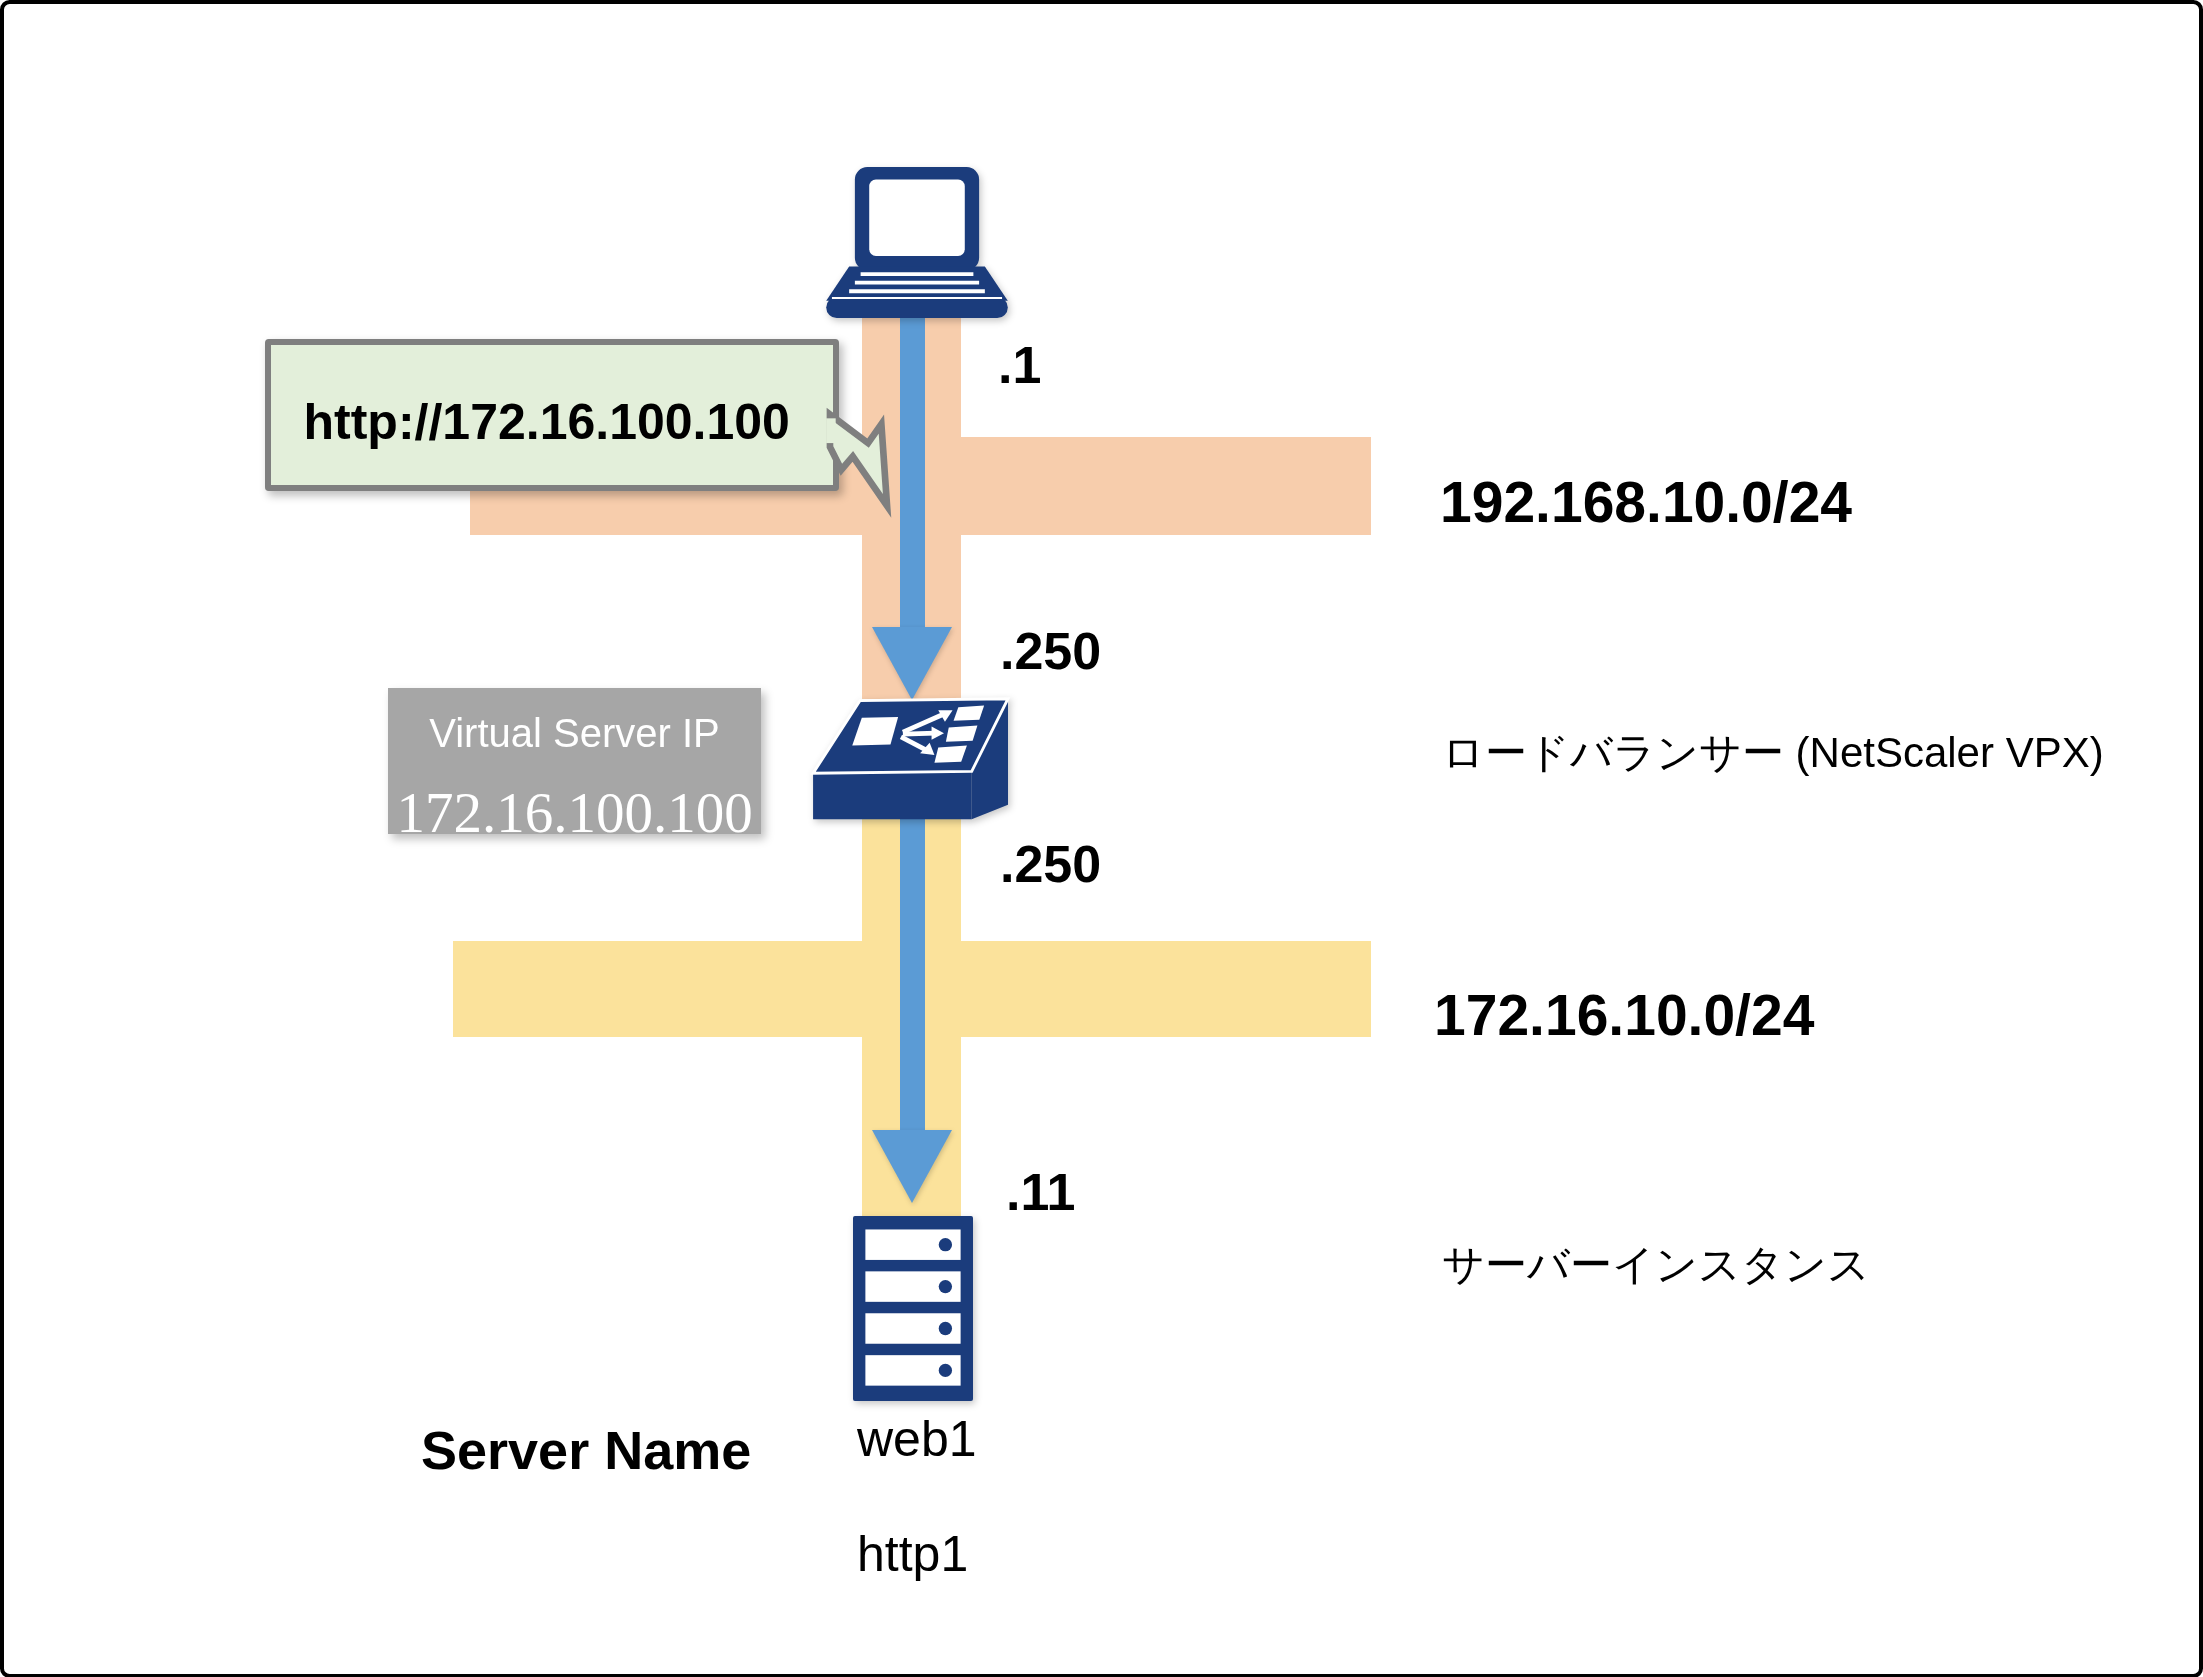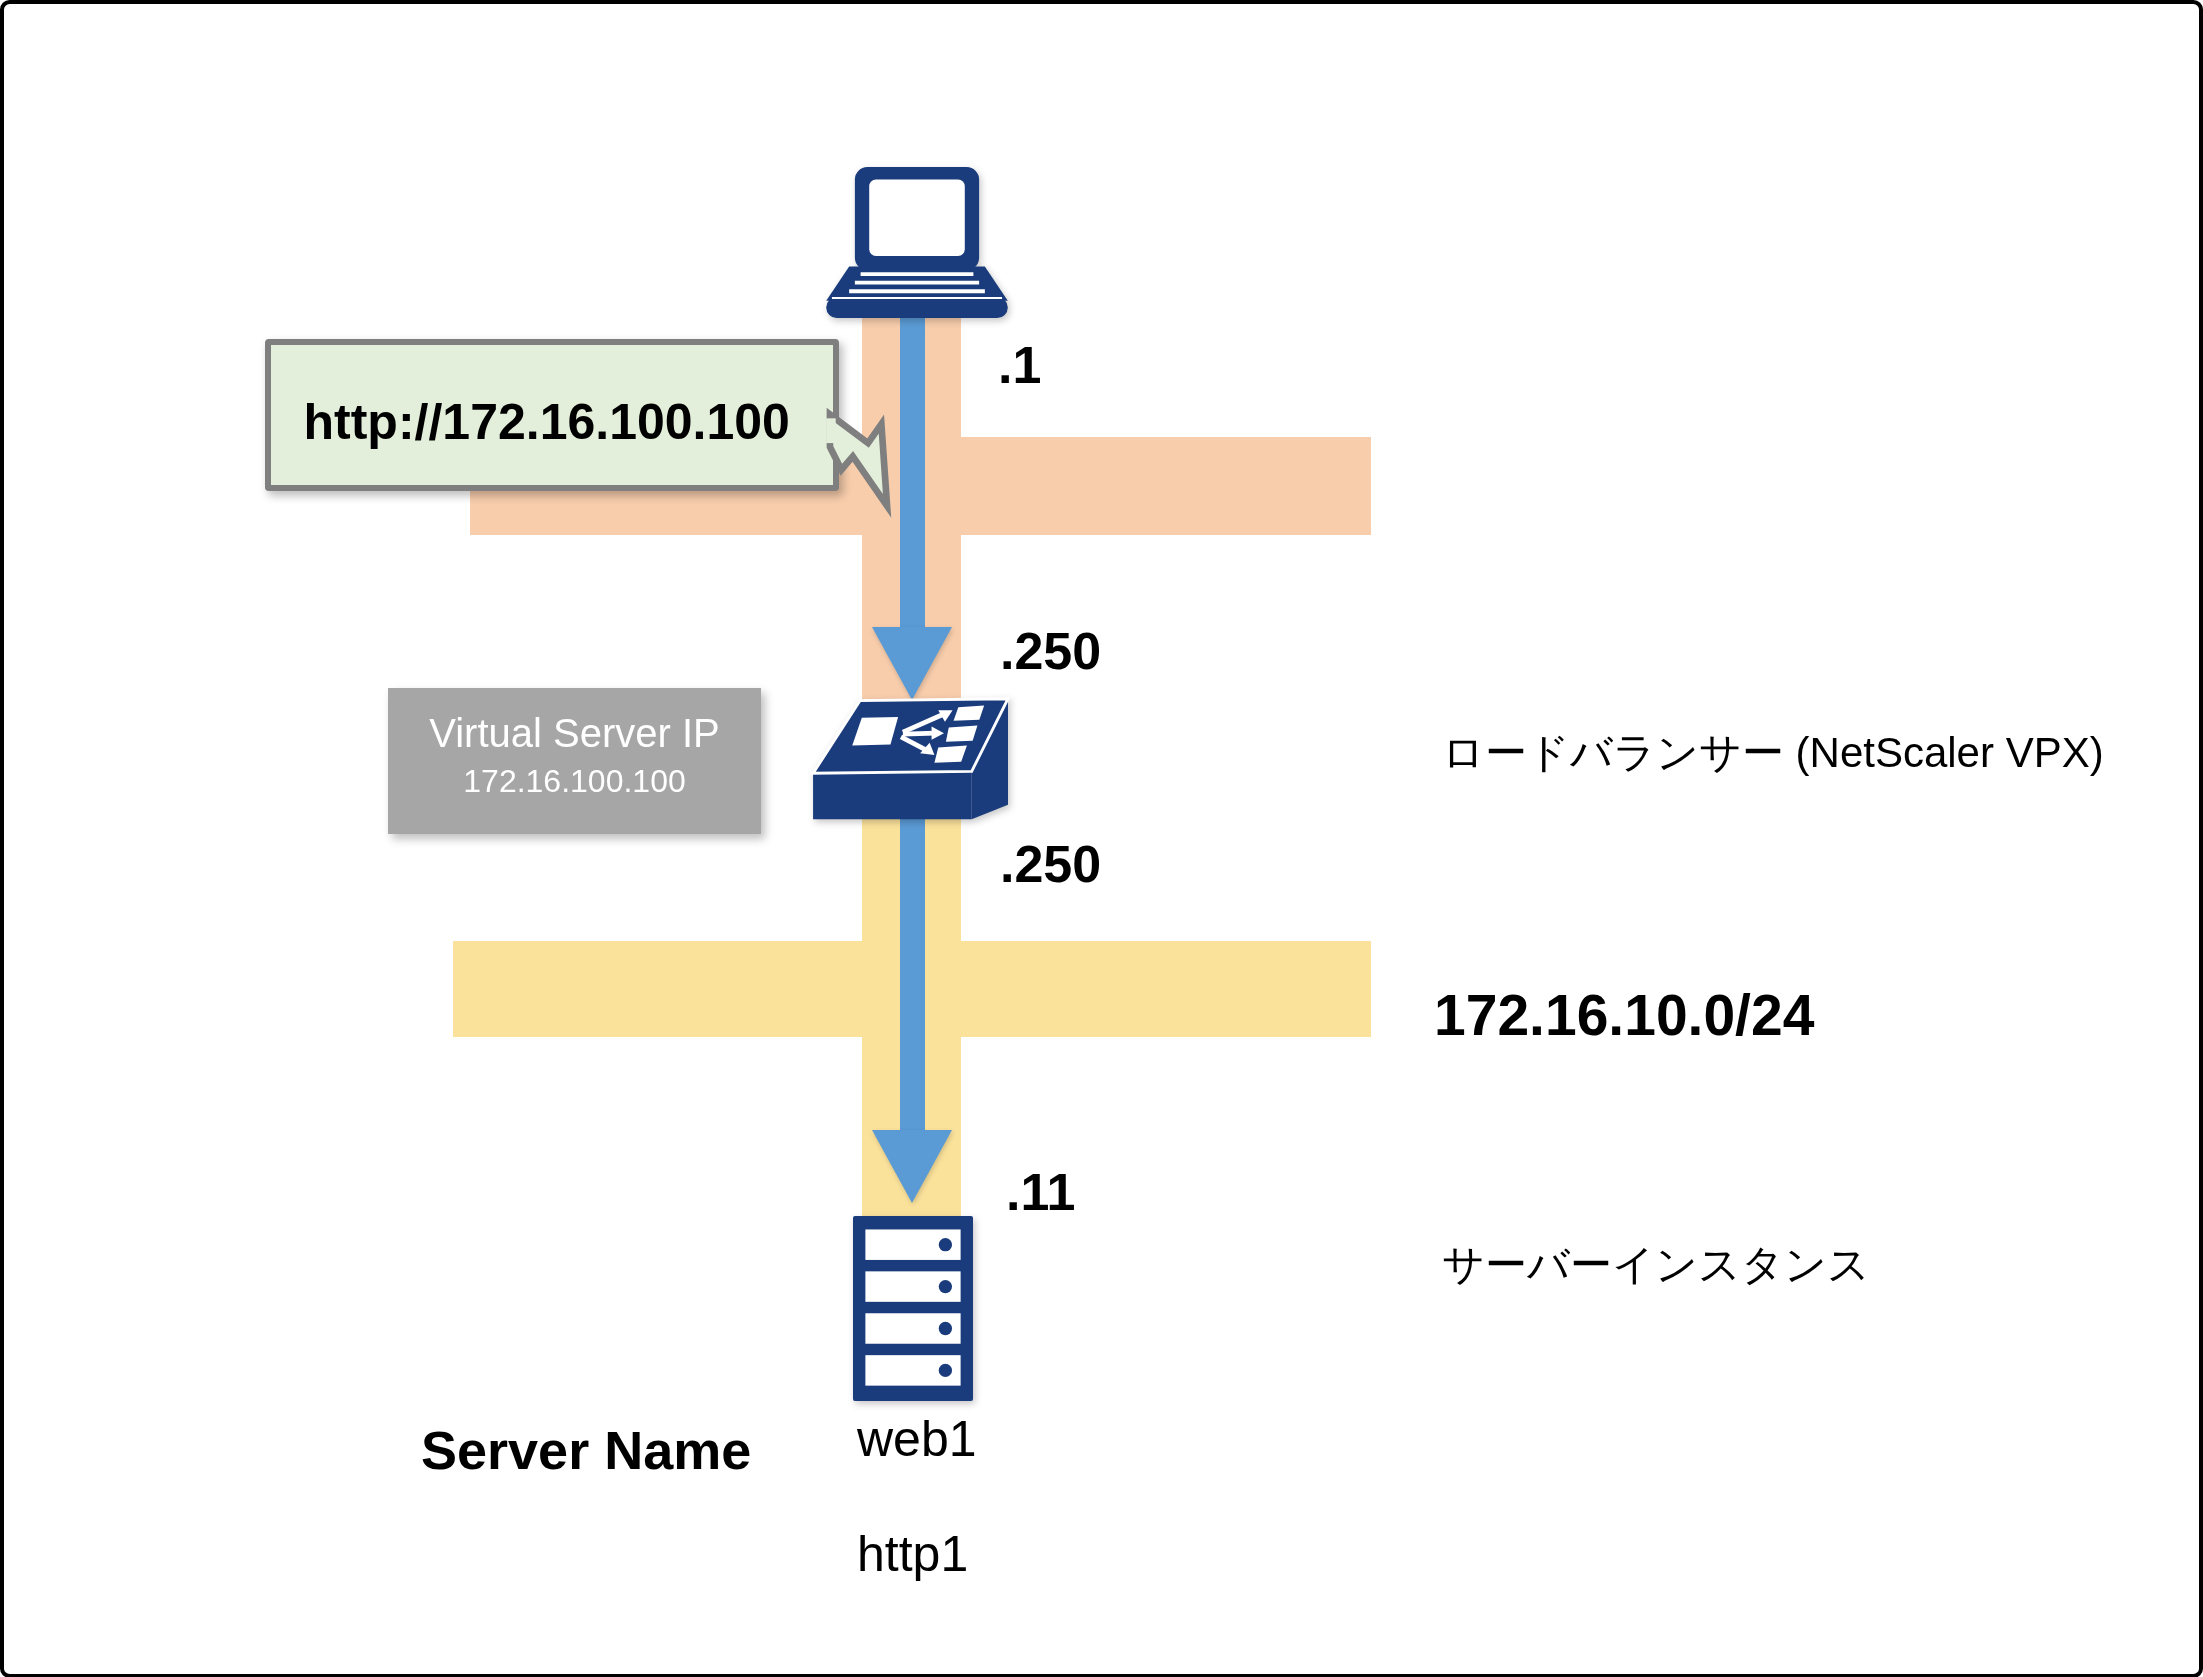--- a/index.html
+++ b/index.html
@@ -27,21 +27,21 @@
     margin-top:12px;
   }
   .bubble-text{font-size:50px;font-weight:bold;color:#000;white-space:nowrap;}
   .bubble-tail{position:absolute;left:822px;top:401px;z-index:2;overflow:visible;}
   .vip-box{
     position:absolute;left:384px;top:684px;width:373px;height:146px;z-index:2;
     background:#a6a6a6;color:#ffffff;text-align:center;
     box-shadow:3.8px 4.8px 8.6px rgba(0,0,0,.25);
   }
   .vip-line1{font-size:40px;line-height:1;margin-top:25px;}
-  .vip-line2{font-size:32px;line-height:1;margin-top:12px;}
+  .vip-line2{font-size:57px;line-height:1;margin-top:31px;font-family:Liberation Serif, serif;}
   .iplabel{position:absolute;z-index:5;font-weight:bold;color:#000;font-size:52px;line-height:1;white-space:nowrap;}
   .netlabel{position:absolute;z-index:5;font-weight:bold;color:#000;font-size:57px;line-height:1;white-space:nowrap;}
   .jplabel{position:absolute;z-index:5;color:#000;font-size:42px;line-height:1;white-space:nowrap;}
   .detail-key{position:absolute;z-index:5;color:#000;font-size:54px;font-weight:bold;line-height:1;white-space:nowrap;margin-top:12px;}
   .detail-value{position:absolute;z-index:5;color:#000;font-size:50px;line-height:1;white-space:nowrap;}
 </style>
 </head>
 <body>
 
 <div class="stage">
@@ -106,20 +106,21 @@
   <div class="vip-box">
     <div class="vip-line1">Virtual Server IP</div>
     <div class="vip-line2">172.16.100.100</div>
   </div>
 
   <div class="iplabel" style="left:994px;top:335px;">.1</div>
   <div class="iplabel" style="left:996px;top:621px;">.250</div>
   <div class="iplabel" style="left:996px;top:834px;">.250</div>
   <div class="iplabel" style="left:1002px;top:1162px;">.11</div>
 
+  <div class="netlabel" style="left:1436px;top:470px;">192.168.10.0/24</div>
   <div class="jplabel" style="left:1438px;top:728px;text-align:center;">ロードバランサー (NetScaler VPX)</div>
   <div class="netlabel" style="left:1430px;top:983px;">172.16.10.0/24</div>
   <div class="jplabel" style="left:1438px;top:1240px;">サーバーインスタンス</div>
 
   <div class="detail-key" style="left:417px;top:1407px;">Server Name</div>
   <div class="detail-value" style="left:853px;top:1410px;">web1</div>
   <div class="detail-value" style="left:853px;top:1525px;">http1</div>
 
 </div>
 

